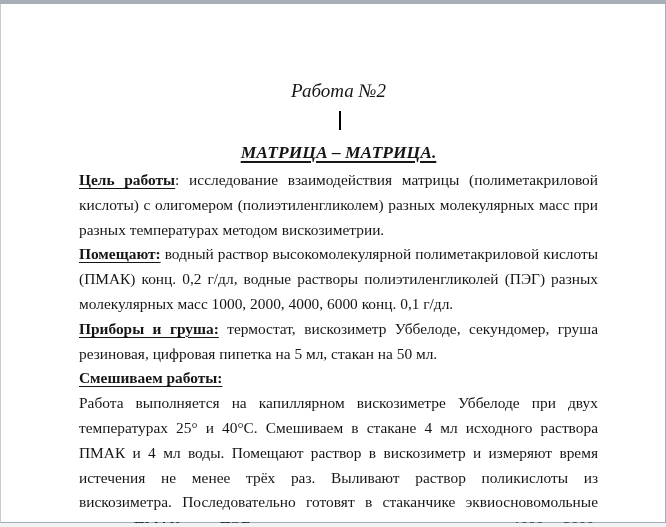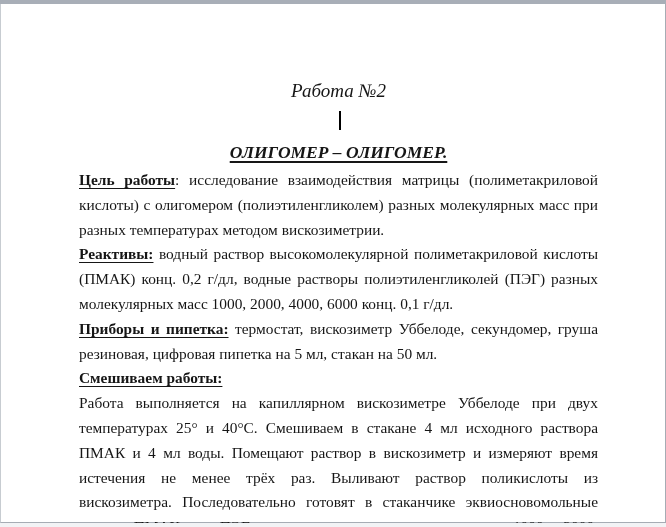--- a/index.html
+++ b/index.html
@@ -102,33 +102,33 @@
 
       <p class="title-line">
         <span>Работа №2</span>
       </p>
 
       <p class="heading-line">
         <span class="caret"></span>
       </p>
 
       <p class="heading-line">
-        <span class="hd">ОЛИГОМЕР – ОЛИГОМЕР.</span>
+        <span class="hd">МАТРИЦА – МАТРИЦА.</span>
       </p>
 
       <p class="body-p">
         <span class="lbl">Цель работы</span><span>: </span><span>исследование взаимодействия матрицы (полиметакриловой кислоты) с олигомером (полиэтиленгликолем) разных молекулярных масс при разных температурах методом вискозиметрии.</span>
       </p>
 
       <p class="body-p">
-        <span class="lbl">Реактивы:</span><span> </span><span>водный раствор высокомолекулярной полиметакриловой кислоты (ПМАК) конц. 0,2 г/дл, водные растворы полиэтиленгликолей (ПЭГ) разных молекулярных масс 1000, 2000, 4000, 6000 конц. 0,1 г/дл.</span>
+        <span class="lbl">Помещают:</span><span> </span><span>водный раствор высокомолекулярной полиметакриловой кислоты (ПМАК) конц. 0,2 г/дл, водные растворы полиэтиленгликолей (ПЭГ) разных молекулярных масс 1000, 2000, 4000, 6000 конц. 0,1 г/дл.</span>
       </p>
 
       <p class="body-p">
-        <span class="lbl">Приборы и пипетка:</span><span> </span><span>термостат, вискозиметр Уббелоде, секундомер, груша резиновая, цифровая пипетка на 5 мл, стакан на 50 мл.</span>
+        <span class="lbl">Приборы и груша:</span><span> </span><span>термостат, вискозиметр Уббелоде, секундомер, груша резиновая, цифровая пипетка на 5 мл, стакан на 50 мл.</span>
       </p>
 
       <p class="body-p">
         <span class="lbl">Смешиваем работы:</span>
       </p>
 
       <p class="body-p justify-last">
         <span>Работа выполняется на капиллярном вискозиметре Уббелоде при двух температурах 25° и 40°С. Смешиваем в стакане 4 мл исходного раствора ПМАК и 4 мл воды. Помещают раствор в вискозиметр и измеряют время истечения не менее трёх раз. Выливают раствор поликислоты из вискозиметра. Последовательно готовят в стаканчике эквиосновомольные смеси ПМАК и ПЭГ различных молекулярных масс: 1000, 2000,</span>
       </p>
 

